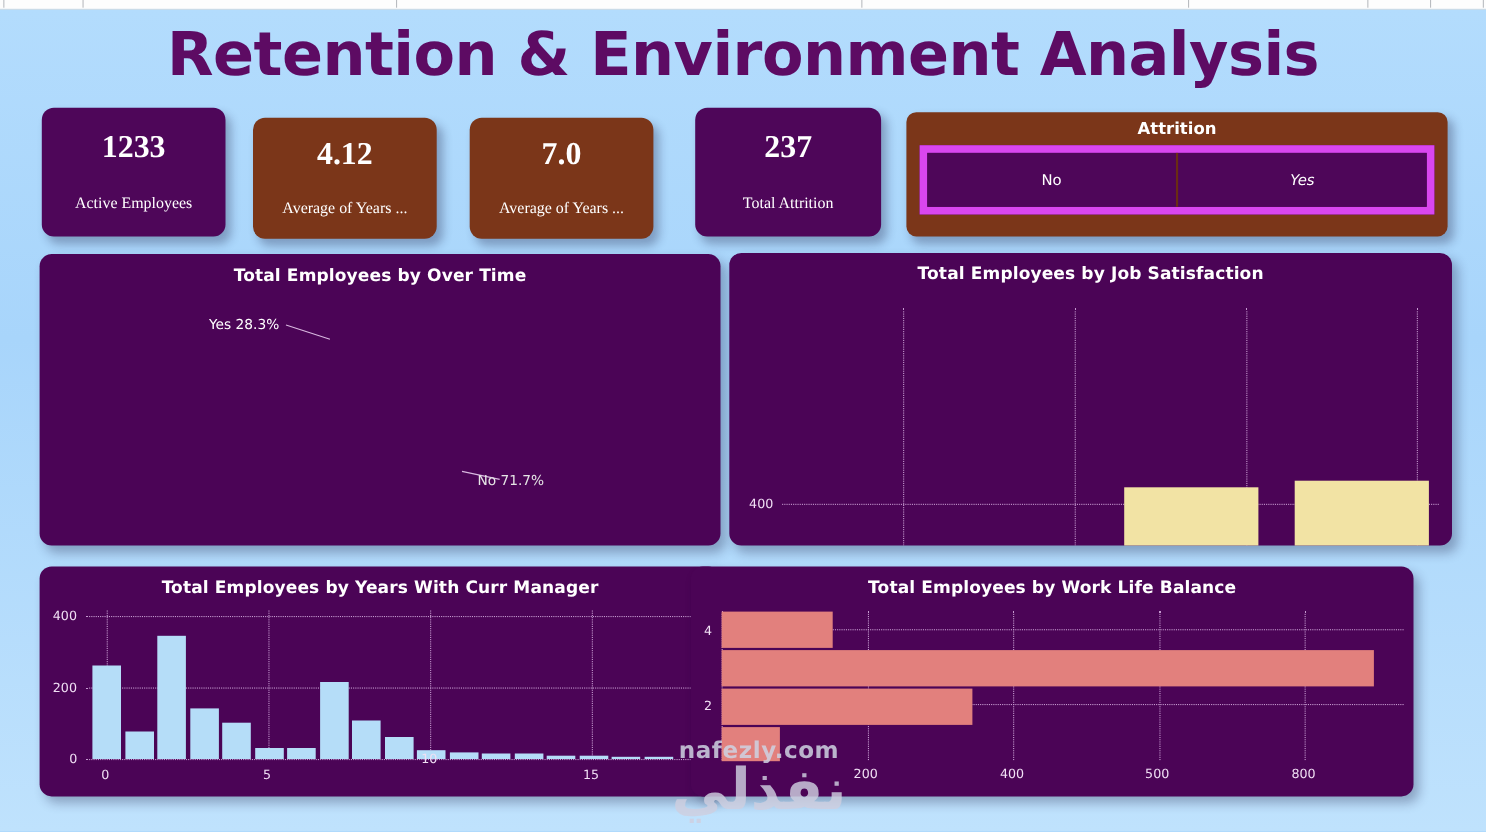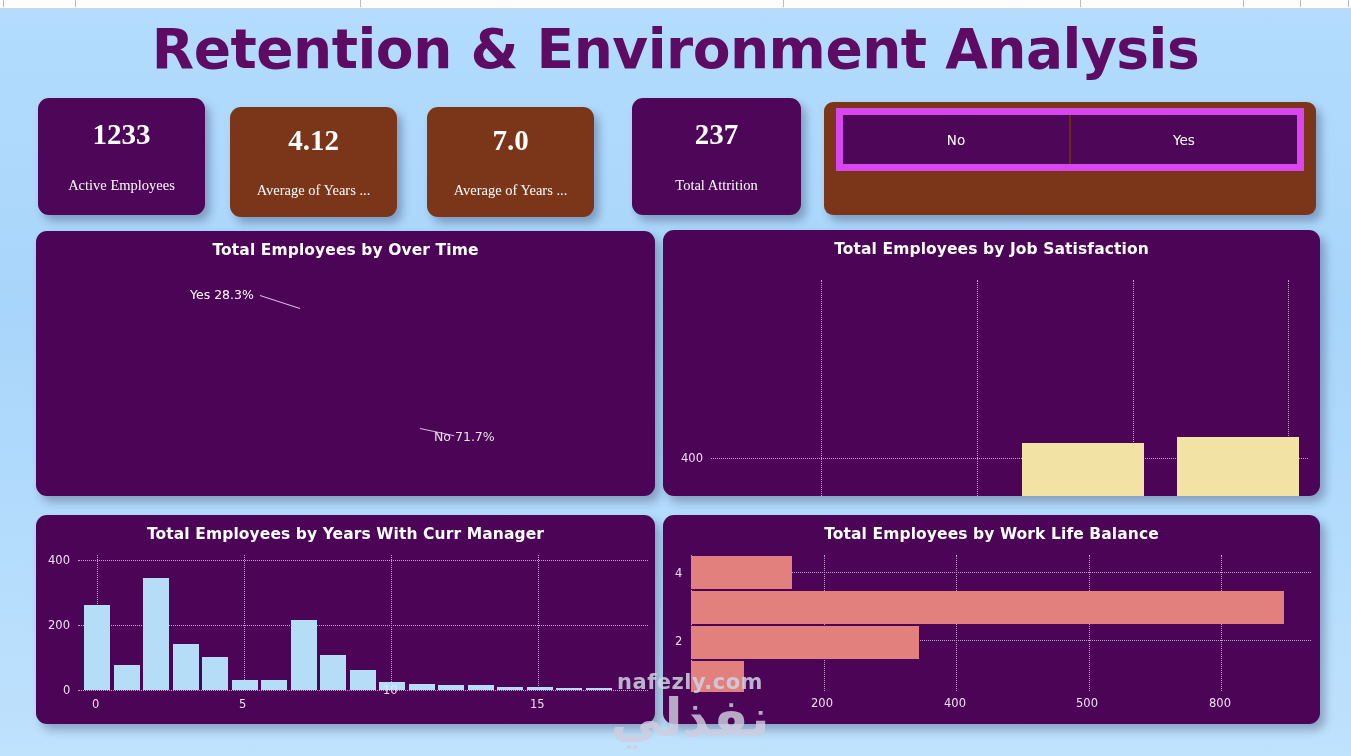--- a/index.html
+++ b/index.html
@@ -81,41 +81,41 @@
     display: flex; height: 63px;
     border: 7px solid #d946ef;
     background: #4e0659;
   }
   .slicer-opt {
     flex: 1;
     display: flex; align-items: center; justify-content: center;
     color: #ffffff; font-size: 13.5px;
     background: #4e0659;
   }
-  .slicer-opt + .slicer-opt { border-left: 2px solid #6a2d14; }
+  .slicer-opt + .slicer-opt { border-left: 2px solid #6a2d14; font-style: italic; }
 
   
   .panel {
     position: absolute;
     background: #4b0456;
     border-radius: 11px;
     box-shadow: 5px 6px 10px rgba(20,20,60,.30);
     overflow: hidden;
   }
   .panel-title {
     position: absolute; left: 0; top: 10px; width: 100%;
     text-align: center; color: #ffffff;
     font-size: 15.5px; font-weight: bold;
     font-family: "DejaVu Sans", sans-serif;
     letter-spacing: .1px;
   }
   #panel-overtime   { left: 36px;  top: 222px; width: 619px; height: 265px; }
   #panel-jobsat     { left: 663px; top: 221px; width: 657px; height: 266px; }
   #panel-manager    { left: 36px;  top: 506px; width: 619px; height: 209px; }
-  #panel-wlb        { left: 663px; top: 506px; width: 657px; height: 209px; padding-left: 32px; }
+  #panel-wlb        { left: 628px; top: 506px; width: 657px; height: 209px; padding-left: 32px; }
 
   .plot { position: absolute; }
 
   
   .ax-label {
     position: absolute;
     color: #f0dff4;
     font-size: 11.5px;
     font-family: "DejaVu Sans", sans-serif;
     white-space: nowrap;
@@ -185,20 +185,21 @@
     <div class="kpi-value">7.0</div>
     <div class="kpi-label">Average of Years ...</div>
   </div>
 
   <div class="kpi purple" id="kpi-attrition">
     <div class="kpi-value">237</div>
     <div class="kpi-label">Total Attrition</div>
   </div>
 
   <div id="slicer">
+    <div id="slicer-title">Attrition</div>
     <div id="slicer-options">
       <div class="slicer-opt">No</div>
       <div class="slicer-opt">Yes</div>
     </div>
   </div>
 
   <div class="panel" id="panel-overtime">
     <div class="panel-title">Total Employees by Over Time</div>
 
     <div class="leader" style="left:224px; top:64px; width:42px; transform:rotate(18deg); transform-origin:left center;"></div>

